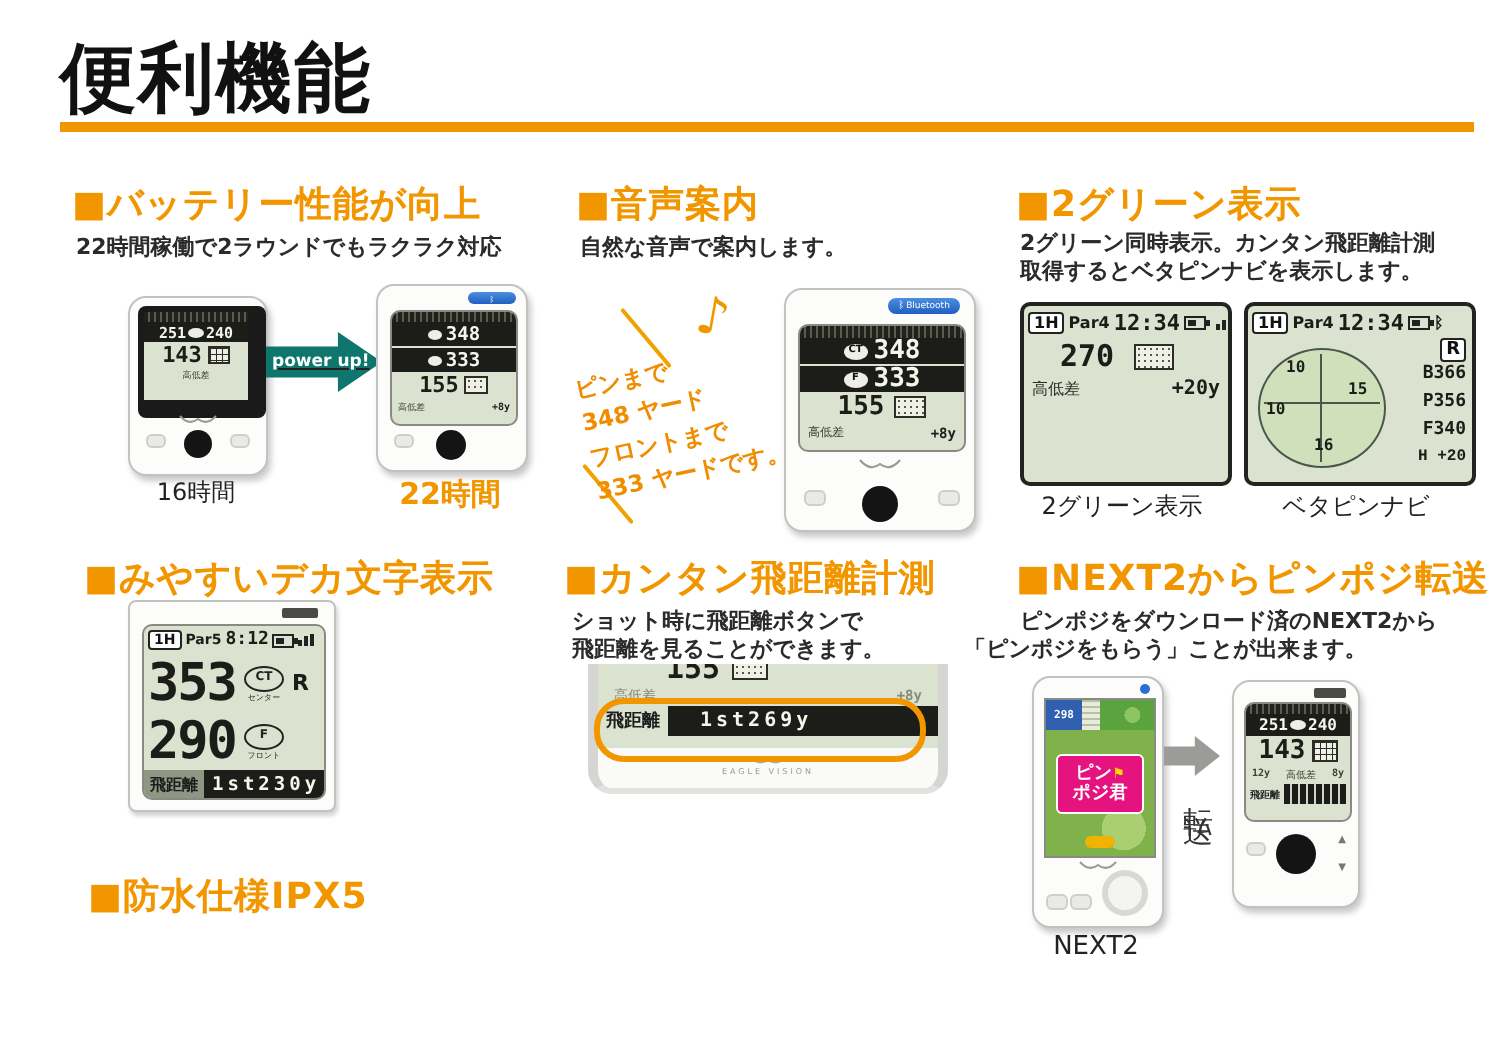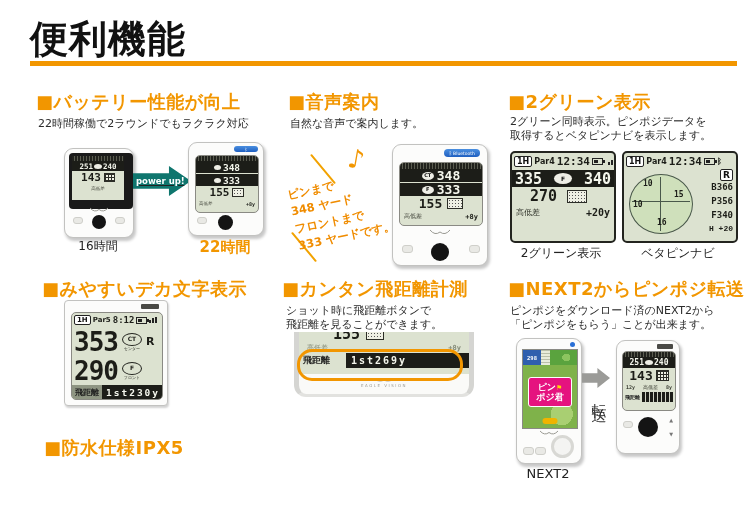--- a/index.html
+++ b/index.html
@@ -4,21 +4,21 @@
 <style>
   html,body{margin:0;padding:0;}
   body{
     width:750px;height:531px;position:relative;background:#ffffff;overflow:hidden;
     font-family:"DejaVu Sans","Liberation Sans",sans-serif;color:#222;
   }
   .abs{position:absolute;}
   .page-title{position:absolute;left:30px;top:14px;font-size:38px;font-weight:bold;color:#111;letter-spacing:1px;white-space:nowrap;}
   .rule{position:absolute;left:30px;top:61px;width:707px;height:5px;background:#F29600;}
   .h2{position:absolute;font-size:18px;font-weight:bold;color:#F29600;white-space:nowrap;letter-spacing:.5px;}
-  .desc{position:absolute;font-size:11px;color:#2b2b2b;white-space:nowrap;line-height:1.35;}
+  .desc{position:absolute;font-size:11px;color:#2b2b2b;white-space:nowrap;line-height:1.35;font-weight:bold;}
   .dev{position:absolute;background:#fcfcfb;border:1px solid #c2c2c0;border-radius:9px;box-shadow:1.5px 2.5px 3px rgba(0,0,0,.22);}
   .scr{position:absolute;border:2px solid #23241f;border-radius:5px;background:#dce2d0;overflow:hidden;}
   .lcd{background:#dce2d0;}
   .inv{background:#1c1d18;color:#f4f6ec;}
   .num{font-family:"DejaVu Sans Mono","Liberation Mono",monospace;font-weight:bold;}
   .hrow{display:flex;align-items:center;gap:2px;padding:1px 2px;}
   .holebox{background:#fff;border:1px solid #222;border-radius:2px;font-weight:bold;padding:0 2px;color:#111;}
   .oval{border-radius:50%;font-weight:bold;display:inline-flex;align-items:center;justify-content:center;line-height:1;}
   .oval-inv{background:#eeeee6;color:#111;}
   .oval-ln{border:1px solid #23241f;color:#23241f;background:transparent;}
@@ -147,39 +147,34 @@
   </div>
   <svg class="wing" style="position:absolute;left:36px;top:84px;" width="22" height="7" viewBox="0 0 22 7">
       <path d="M1 1 Q6 7 11 3 Q16 7 21 1" fill="none" stroke="#9a9a93" stroke-width="1"></path>
     </svg>
   <div class="btn-round" style="left:38px;top:98px;width:18px;height:18px;"></div>
   <div class="tinybtn" style="left:9px;top:100px;width:9px;height:6px;"></div>
   <div class="tinybtn" style="left:76px;top:100px;width:9px;height:6px;"></div>
 </div>
 
 <div class="h2" style="left:508px;top:90px;">■2グリーン表示</div>
-<div class="desc" style="left:510px;top:115px;">2グリーン同時表示。ピンポジデータを</div>
+<div class="desc" style="left:510px;top:115px;">2グリーン同時表示。カンタン飛距離計測</div>
 <div class="desc" style="left:510px;top:129px;">取得するとベタピンナビを表示します。</div>
 
 <div class="scr" style="left:510px;top:151px;width:102px;height:88px;">
   <div class="hrow" style="height:14px;">
     <span class="holebox" style="font-size:8px;">1H</span>
     <span style="font-size:8px;font-weight:bold;color:#1c1d18;">Par4</span>
     <span class="num" style="font-size:11px;color:#1c1d18;">12:34</span>
     <span class="batt"></span>
     <span class="sig" style="margin-left:3px;">
         <i style="height:3px"></i>
         <i style="height:5px"></i>
         <i style="height:7px"></i>
       </span>
-  </div>
-  <div class="inv" style="height:17px;display:flex;align-items:center;justify-content:space-between;padding:0 3px;margin-top:1px;">
-    <span class="num" style="font-size:15px;">335</span>
-    <span class="oval oval-inv" style="width:18px;height:11px;font-size:6px;">F</span>
-    <span class="num" style="font-size:15px;">340</span>
   </div>
   <div style="height:18px;display:flex;align-items:center;">
     <span class="num" style="font-size:15px;color:#1c1d18;margin-left:18px;">270</span>
     <span class="bunk" style="width:18px;height:11px;margin-left:10px;"></span>
   </div>
   <div style="height:15px;display:flex;align-items:center;justify-content:space-between;padding:0 4px;">
     <span style="font-size:8px;color:#2c2f26;">高低差</span>
     <span class="num" style="font-size:10px;color:#1c1d18;">+20y</span>
   </div>
 </div>
@@ -259,35 +254,35 @@
     <div style="height:16px;margin-top:-6px;display:flex;align-items:center;gap:6px;padding-left:34px;">
       <span class="num" style="font-size:15px;color:#1c1d18;">155</span>
       <span class="bunk" style="width:16px;height:10px;"></span>
     </div>
     <div style="height:11px;display:flex;align-items:center;justify-content:space-between;padding:0 8px;">
       <span style="font-size:7px;color:#848b78;">高低差</span>
       <span class="num" style="font-size:7px;color:#848b78;">+8y</span>
     </div>
     <div style="height:15px;display:flex;align-items:stretch;padding-left:4px;">
       <span style="font-size:9px;font-weight:bold;color:#1d1d1d;display:flex;align-items:center;">飛距離</span>
-      <span class="inv num" style="flex:1;margin-left:16px;font-size:10px;letter-spacing:2px;display:flex;align-items:center;padding-left:5px;">1st269y</span>
+      <span class="inv num" style="flex:1;margin-left:4px;font-size:10px;letter-spacing:2px;display:flex;align-items:center;padding-left:16px;">1st269y</span>
     </div>
   </div>
   <div style="height:18px;display:flex;flex-direction:column;align-items:center;justify-content:center;">
     <svg width="20" height="5" viewBox="0 0 20 5">
         <path d="M1 1 Q5.5 5 10 2 Q14.5 5 19 1" fill="none" stroke="#b0b0aa" stroke-width="0.8"></path>
       </svg>
     <span style="font-size:4px;letter-spacing:1.5px;color:#9a9a94;">EAGLE VISION</span>
   </div>
 </div>
 <div class="abs" style="left:297px;top:349px;width:160px;height:26px;border:3px solid #F29600;border-radius:15px;"></div>
 
 <div class="h2" style="left:508px;top:277px;">■NEXT2からピンポジ転送</div>
 <div class="desc" style="left:510px;top:304px;">ピンポジをダウンロード済のNEXT2から</div>
-<div class="desc" style="left:510px;top:318px;text-align:center;">「ピンポジをもらう」ことが出来ます。</div>
+<div class="desc" style="left:482px;top:318px;text-align:center;">「ピンポジをもらう」ことが出来ます。</div>
 
 <div class="dev" style="left:516px;top:338px;width:64px;height:124px;">
   <div style="position:absolute;right:6px;top:3px;width:5px;height:5px;border-radius:50%;background:#2a6fd6;"></div>
   <div style="position:absolute;left:5px;top:10px;width:54px;height:78px;border:1px solid #8a8a84;overflow:hidden;display:flex;flex-direction:column;">
     <div style="height:15px;display:flex;">
       <div style="width:18px;background:#2f5fae;color:#fff;display:flex;align-items:center;justify-content:center;">
         <span class="num" style="font-size:5.5px;">298</span>
       </div>
       <div style="width:9px;background:#e8ecda;background-image:repeating-linear-gradient(#b9bfa8 0 1px,transparent 1px 3px);"></div>
       <div style="flex:1;background:#5aa33e;background-image:radial-gradient(circle at 60% 50%,#8cc45f 0 4px,transparent 4px);"></div>

